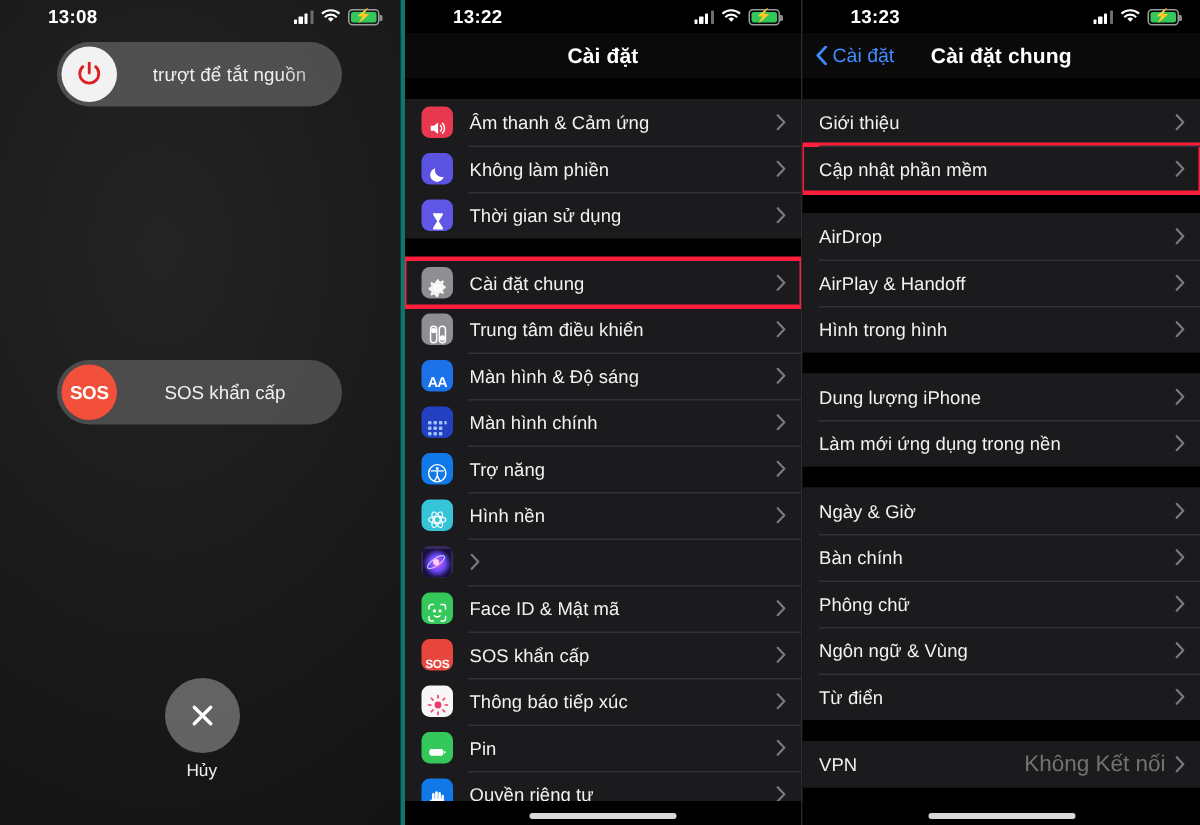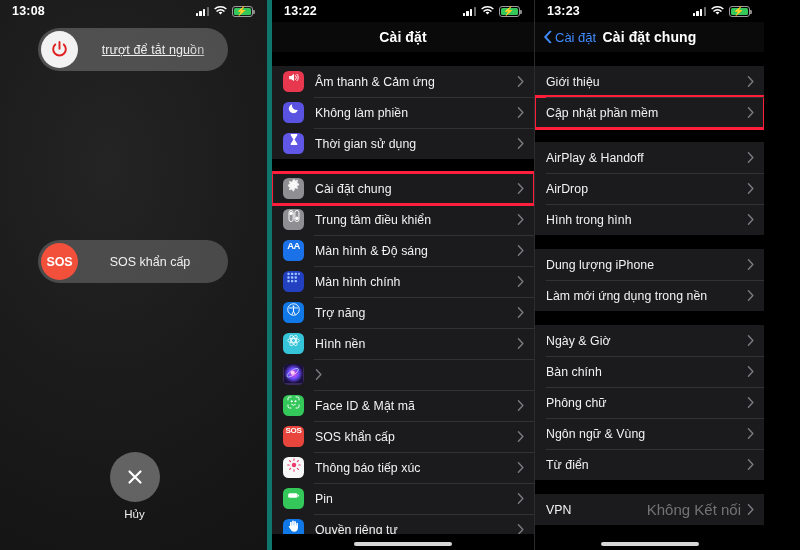--- a/index.html
+++ b/index.html
@@ -5,28 +5,28 @@
   * { box-sizing: border-box; margin: 0; padding: 0; }
   html, body {
     width: 800px; height: 550px;
     background: #000;
     font-family: "Liberation Sans", sans-serif;
     overflow: hidden;
   }
   .screens { display: flex; width: 800px; height: 550px; }
   .panel { position: relative; height: 550px; overflow: hidden; }
   .p1 { width: 267px; background: radial-gradient(ellipse 130% 90% at 40% 30%, #242424 0%, #1b1b1b 45%, #121212 100%); }
-  .p2 { width: 267px; background: #000; border-left: 5px solid #0f766e; }
-  .p3 { width: 230px; background: #000; border-left: 1px solid #2c2c2e; }
+  .p2 { width: 267px; background: #000; border-left: 3px solid #0f766e; }
+  .p3 { width: 266px; background: #000; border-left: 1px solid #2c2c2e; }
 
   
   .statusbar {
     position: relative; height: 22px; width: 100%;
     display: flex; align-items: center; justify-content: space-between;
-    padding: 0 14px 0 12px;
+    padding: 0 14px 0 32px;
     color: #fff; font-size: 12.5px; font-weight: bold;
     letter-spacing: .2px;
   }
   .sb-right { display: flex; align-items: center; gap: 5px; }
   .cell { display: flex; align-items: flex-end; gap: 1.3px; height: 9px; }
   .cell i { display: block; width: 2.4px; background: #fff; border-radius: .5px; }
   .cell i:nth-child(1){ height: 3px; }
   .cell i:nth-child(2){ height: 5px; }
   .cell i:nth-child(3){ height: 7px; }
   .cell i:nth-child(4){ height: 9px; background: #6d6d6d; }
@@ -52,21 +52,20 @@
   .slider .knob {
     width: 37px; height: 37px; margin-left: 3px; border-radius: 50%;
     background: #f2f2f2; display:flex; align-items:center; justify-content:center; flex: none;
   }
   .power-glyph { width: 19px; height: 19px; }
   .slider .slide-label {
     flex: 1; text-align: center; color: #efefef; font-size: 12.5px;
     letter-spacing: .1px; padding-right: 0;
     -webkit-mask-image: linear-gradient(90deg,#000 0%,#000 72%,rgba(0,0,0,.25) 100%);
     mask-image: linear-gradient(90deg,#000 0%,#000 72%,rgba(0,0,0,.25) 100%);
-    text-decoration: underline;
   }
   .sos-slider {
     position: absolute; left: 38px; top: 240px; width: 190px; height: 43px;
     background: rgba(120,120,120,.5); border-radius: 22px;
     display: flex; align-items: center;
   }
   .sos-slider .knob {
     width: 37px; height: 37px; margin-left: 3px; border-radius: 50%;
     background: #f3503c; color:#fff; font-size: 12.5px; font-weight: bold;
     display:flex; align-items:center; justify-content:center; flex:none; letter-spacing:-.2px;
@@ -97,21 +96,21 @@
   .row {
     position: relative; display: flex; align-items: center;
     height: 31px; padding: 0 10px 0 11px; background: #1b1b1d;
   }
   .row + .row::before {
     content:""; position:absolute; left: 42px; right: 0; top: 0; height:1px; background:#323234;
   }
   .row.noicon + .row.noicon::before { left: 11px; }
   .app-icon {
     width: 21px; height: 21px; border-radius: 5.5px; flex: none; margin-right: 11px;
-    display: flex; align-items: flex-start; justify-content: center; overflow: hidden;
+    display: flex; align-items: flex-end; justify-content: center; overflow: hidden;
   }
   .row-label { color: #f2f2f2; font-size: 12.3px; flex: 1; letter-spacing: .05px; white-space: nowrap; }
   .row-value { color: #737373; font-size: 15px; margin-right: 6px; }
   .chev { width: 7px; height: 11px; flex: none; opacity: .55; }
   .highlight-row { outline: 3px solid #ff1f3d; outline-offset: -1px; z-index: 3; }
   .home-ind {
     position: absolute; bottom: 4px; left: 50%; transform: translateX(-50%);
     width: 98px; height: 4px; border-radius: 3px; background: #d8d8d8;
   }
   .bottom-black { position:absolute; left:0; right:0; bottom:0; height:16px; background:#000; }
@@ -455,27 +454,27 @@
           <div class="row noicon highlight-row">
             <span class="row-label">Cập nhật phần mềm</span>
             <svg class="chev" viewBox="0 0 8 14" fill="none" stroke="#c9c9cf" stroke-width="1.8" stroke-linecap="round" stroke-linejoin="round">
               <path d="M1.4 1 7 7l-5.6 6"></path>
             </svg>
           </div>
         </div>
         <div class="gap"></div>
         <div class="group">
           <div class="row noicon">
+            <span class="row-label">AirDrop</span>
+            <svg class="chev" viewBox="0 0 8 14" fill="none" stroke="#c9c9cf" stroke-width="1.8" stroke-linecap="round" stroke-linejoin="round">
+              <path d="M1.4 1 7 7l-5.6 6"></path>
+            </svg>
+          </div>
+          <div class="row noicon">
             <span class="row-label">AirPlay &amp; Handoff</span>
-            <svg class="chev" viewBox="0 0 8 14" fill="none" stroke="#c9c9cf" stroke-width="1.8" stroke-linecap="round" stroke-linejoin="round">
-              <path d="M1.4 1 7 7l-5.6 6"></path>
-            </svg>
-          </div>
-          <div class="row noicon">
-            <span class="row-label">AirDrop</span>
             <svg class="chev" viewBox="0 0 8 14" fill="none" stroke="#c9c9cf" stroke-width="1.8" stroke-linecap="round" stroke-linejoin="round">
               <path d="M1.4 1 7 7l-5.6 6"></path>
             </svg>
           </div>
           <div class="row noicon">
             <span class="row-label">Hình trong hình</span>
             <svg class="chev" viewBox="0 0 8 14" fill="none" stroke="#c9c9cf" stroke-width="1.8" stroke-linecap="round" stroke-linejoin="round">
               <path d="M1.4 1 7 7l-5.6 6"></path>
             </svg>
           </div>

